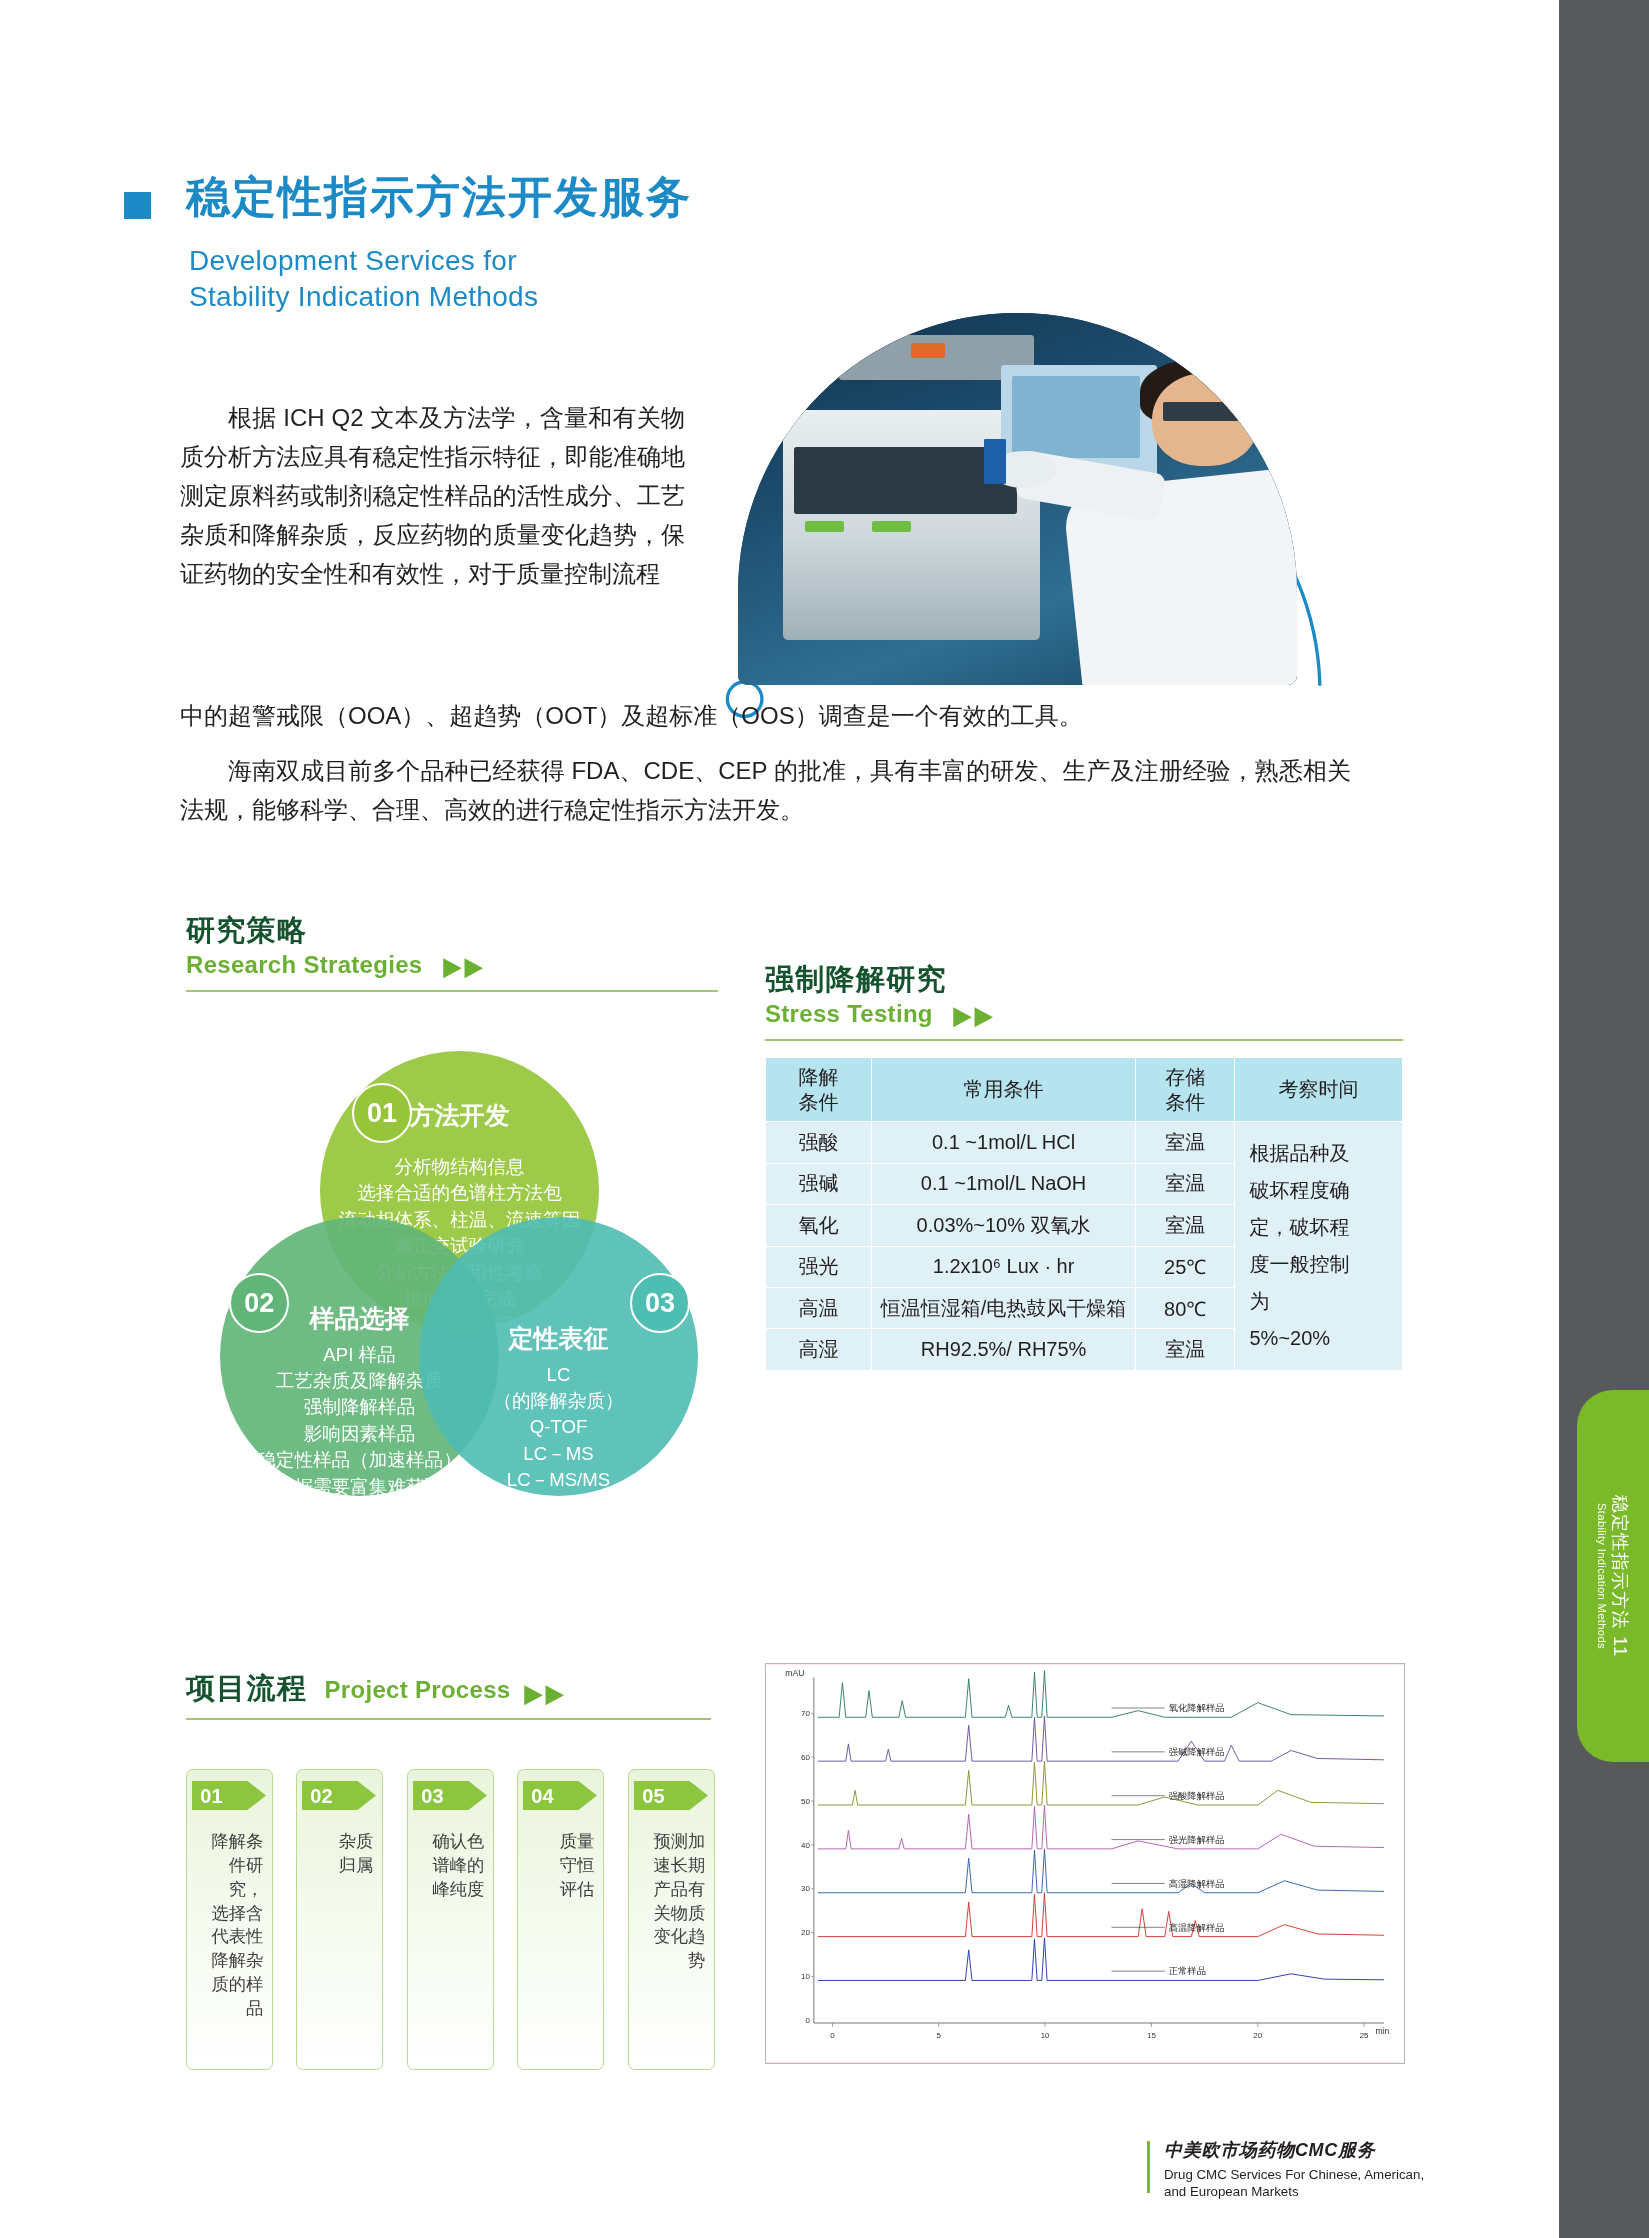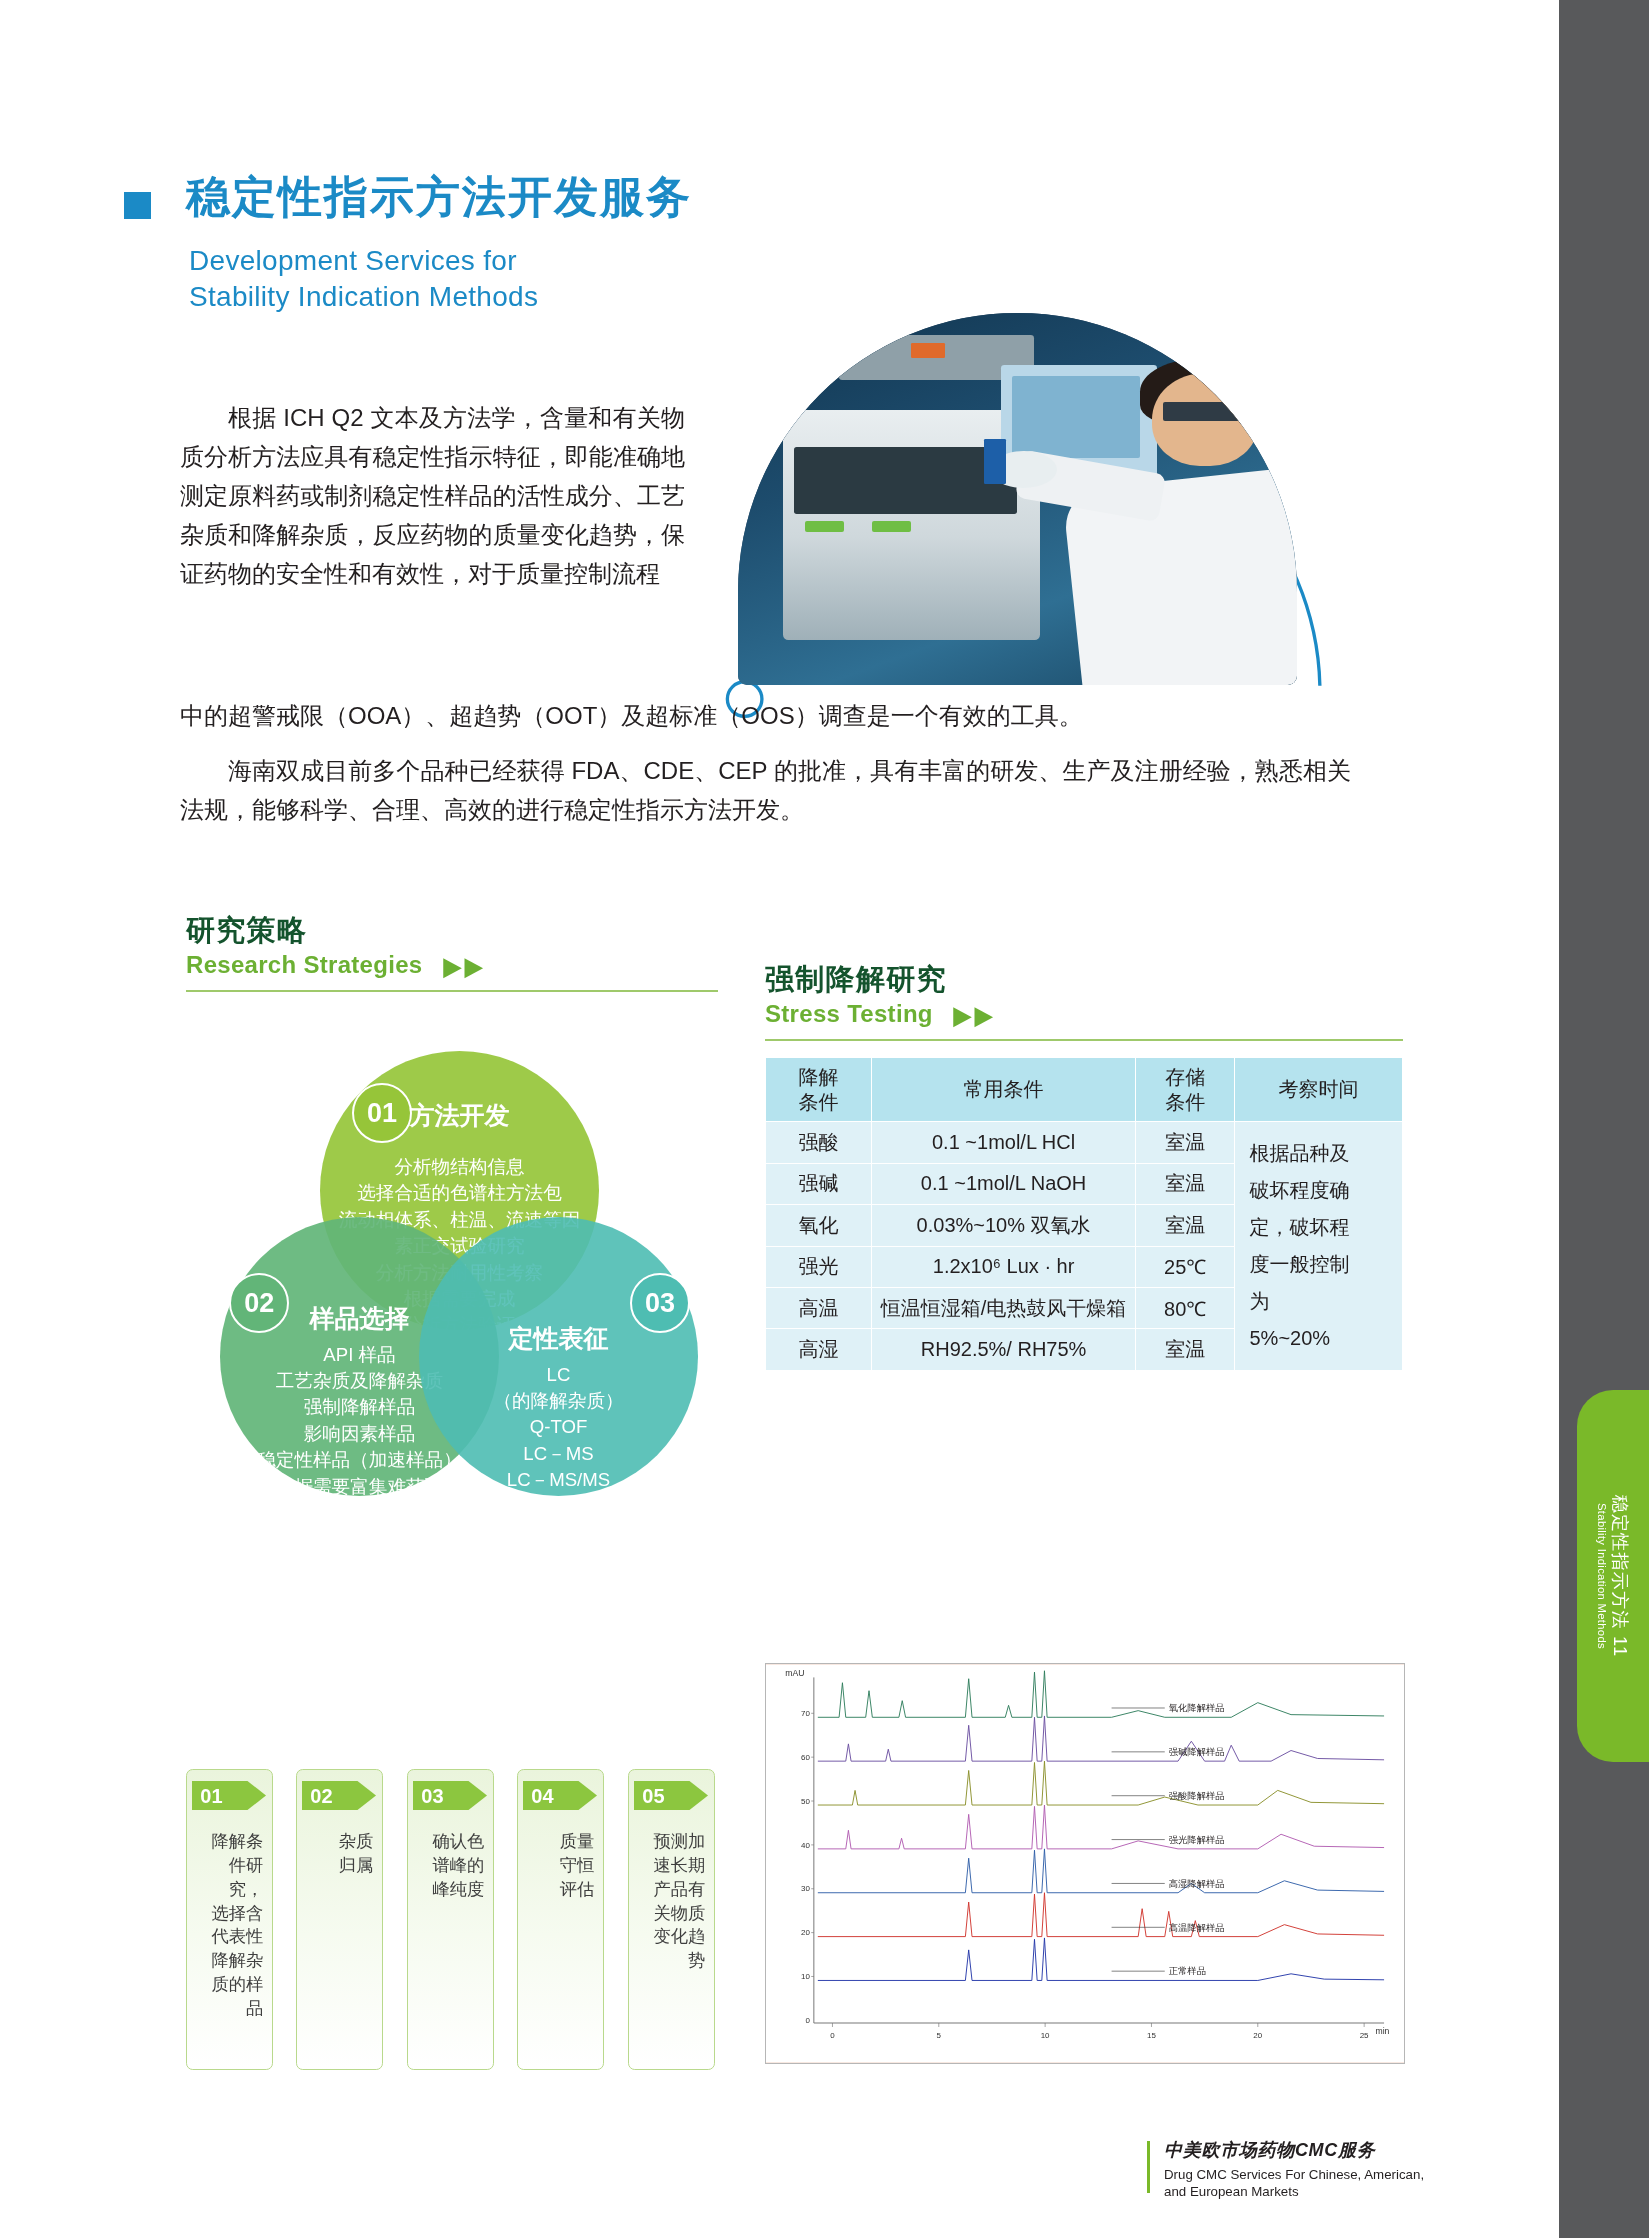--- a/index.html
+++ b/index.html
@@ -150,21 +150,21 @@
     position:absolute;left:13.3px;top:14.6px;font-size:20px;font-weight:bold;color:#ffffff;
   }
   .step .txt{
     position:absolute;left:9.3px;top:60px;width:67px;
     font-size:17.3px;line-height:1.38;color:#3f3f3f;white-space:pre-line;text-align:right;
   }
 
   
   .chrom{
     position:absolute;left:765px;top:1663px;width:638px;height:399px;
-    border:0.7px solid #b6b6b6;background:#c2410c;
+    border:0.7px solid #b6b6b6;background:#ec4899;
   }
 
   
   .footer{position:absolute;left:1164px;top:2138px;}
   .footer .fcn{font-size:18px;font-weight:bold;color:#231f20;letter-spacing:0.7px;font-style:italic;}
   .footer .fen{font-size:13.3px;color:#231f20;line-height:1.3;margin-top:4px;white-space:pre-line;}
   .footer .fbar{position:absolute;left:-17.3px;top:2.7px;width:3.3px;height:52px;background:#7ab929;}
 </style>
 </head>
 <body>
@@ -331,20 +331,33 @@
         <td>80℃</td>
       </tr>
       <tr>
         <td>高湿</td>
         <td>RH92.5%/ RH75%</td>
         <td>室温</td>
       </tr>
     </tbody>
   </table>
 
+  <div class="sect" style="left:186px;top:1669px;width:532px;">
+    <div style="display:flex;align-items:baseline;">
+      <span class="cn">项目流程</span>
+      <span class="en" style="margin-top:0;margin-left:17.3px;">Project Process</span>
+      <span class="arrows">
+        <svg width="43" height="22.6" viewBox="0 0 64 34">
+            <polygon points="0,2 28,17 0,32" fill="#6cb033"></polygon>
+            <polygon points="32,2 60,17 32,32" fill="#6cb033"></polygon>
+          </svg>
+      </span>
+    </div>
+    <div class="rule" style="width:525px;"></div>
+  </div>
 
   <div class="ppflow">
     <div class="step" style="left:0px;">
       <svg class="arrow" viewBox="0 0 112 56">
         <polygon points="0,6 84,6 112,28 84,50 0,50" fill="#8cc63f"></polygon>
       </svg>
       <div class="num">01</div>
       <div class="txt">降解条
 件研究，
 选择含

